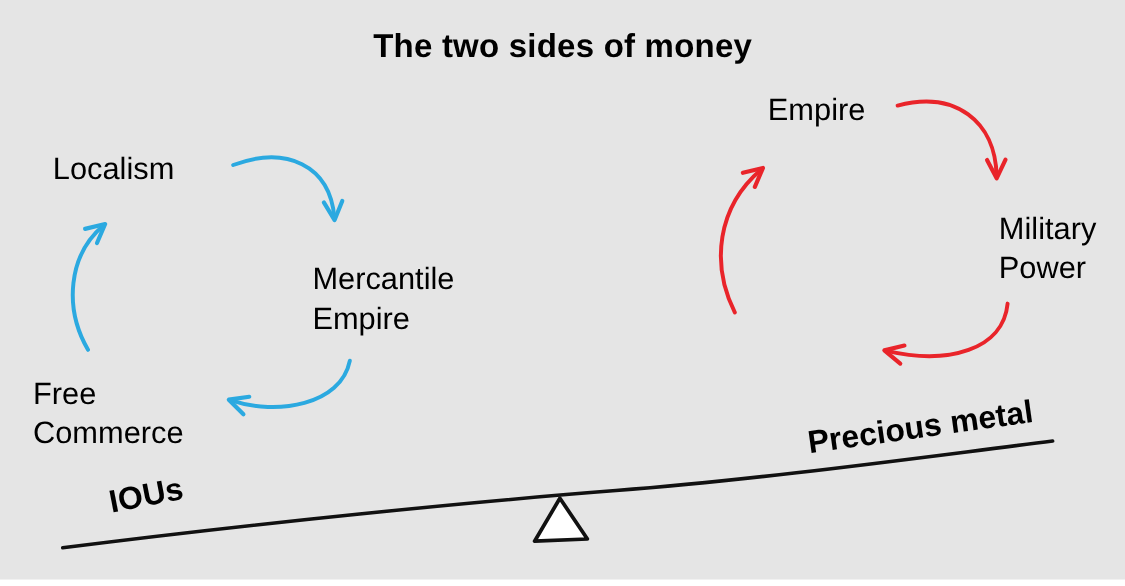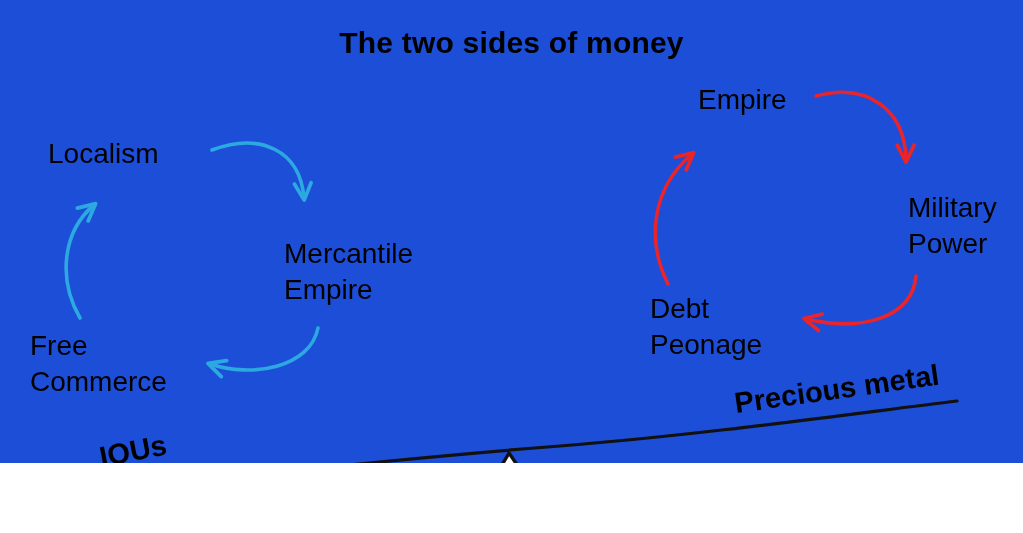--- a/index.html
+++ b/index.html
@@ -7,22 +7,22 @@
     padding: 0;
     background: #ffffff;
   }
   body {
     font-family: "Liberation Sans", sans-serif;
     color: #000000;
   }
   .canvas {
     position: relative;
     width: 1023px;
-    height: 463px;
-    background: #1d4ed8;
+    height: 527px;
+    background: #e5e5e5;
     overflow: hidden;
   }
   .layer {
     position: absolute;
     left: 0;
     top: 0;
   }
   .title {
     position: absolute;
     left: 0;
@@ -35,21 +35,21 @@
   }
   .node {
     position: absolute;
     font-size: 28px;
     line-height: 36px;
     font-weight: 400;
     white-space: normal;
   }
   .node-localism        { left: 48px;  top: 136px; }
   .node-mercantile      { left: 284px; top: 236px; width: 170px; }
-  .node-free-commerce   { left: 30px;  top: 328px; width: 150px; }
+  .node-free-commerce   { left: 30px;  top: 340px; width: 150px; }
   .node-empire          { left: 656px; top: 82px; margin-left: 42px; }
   .node-military-power  { left: 908px; top: 190px; width: 130px; }
   .node-debt-peonage    { left: 650px; top: 291px; width: 135px; }
   .beam-label {
     position: absolute;
     font-size: 29px;
     font-weight: 700;
     white-space: nowrap;
   }
   .beam-label-left {
@@ -94,18 +94,17 @@
 
     <path d="M 509 453 L 486 492 L 534 490 Z" fill="#ffffff" stroke="#111111" stroke-width="3.4" stroke-linejoin="round"></path>
   </svg>
 
   <div class="node node-localism">Localism</div>
   <div class="node node-mercantile">Mercantile Empire</div>
   <div class="node node-free-commerce">Free Commerce</div>
 
   <div class="node node-empire">Empire</div>
   <div class="node node-military-power">Military Power</div>
-  <div class="node node-debt-peonage">Debt Peonage</div>
 
   <div class="beam-label beam-label-left">IOUs</div>
   <div class="beam-label beam-label-right">Precious metal</div>
 
 </div>
 
 </body></html>

